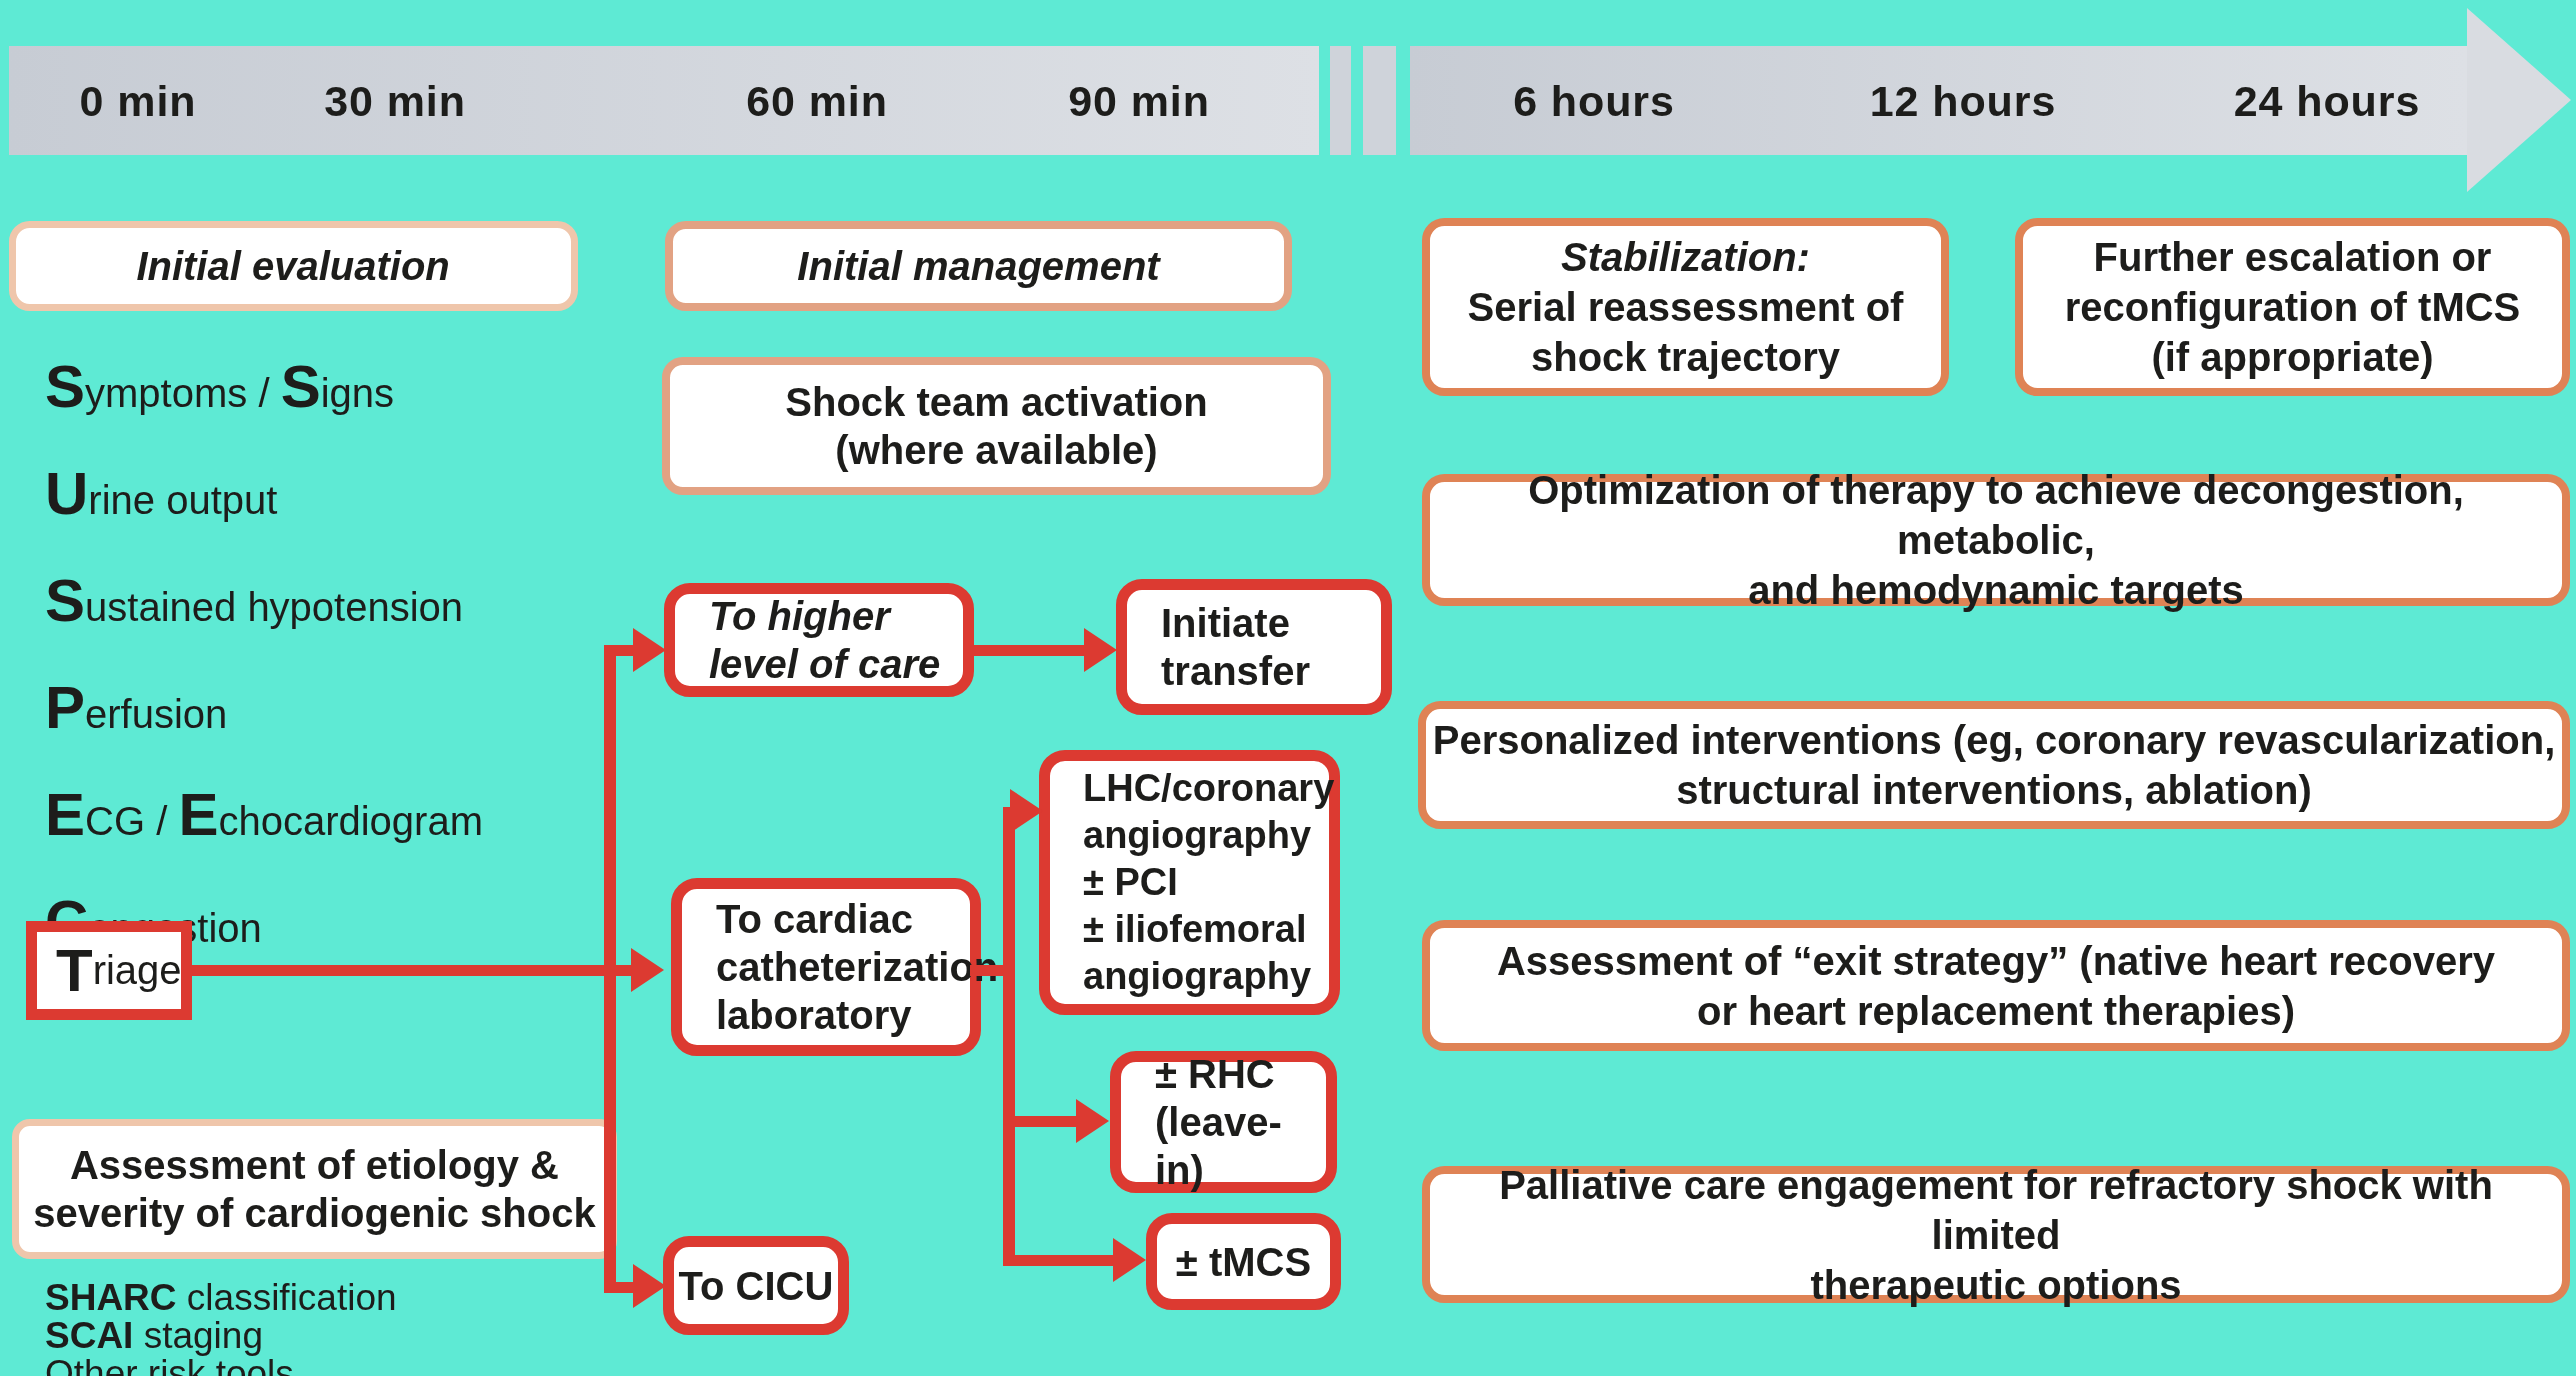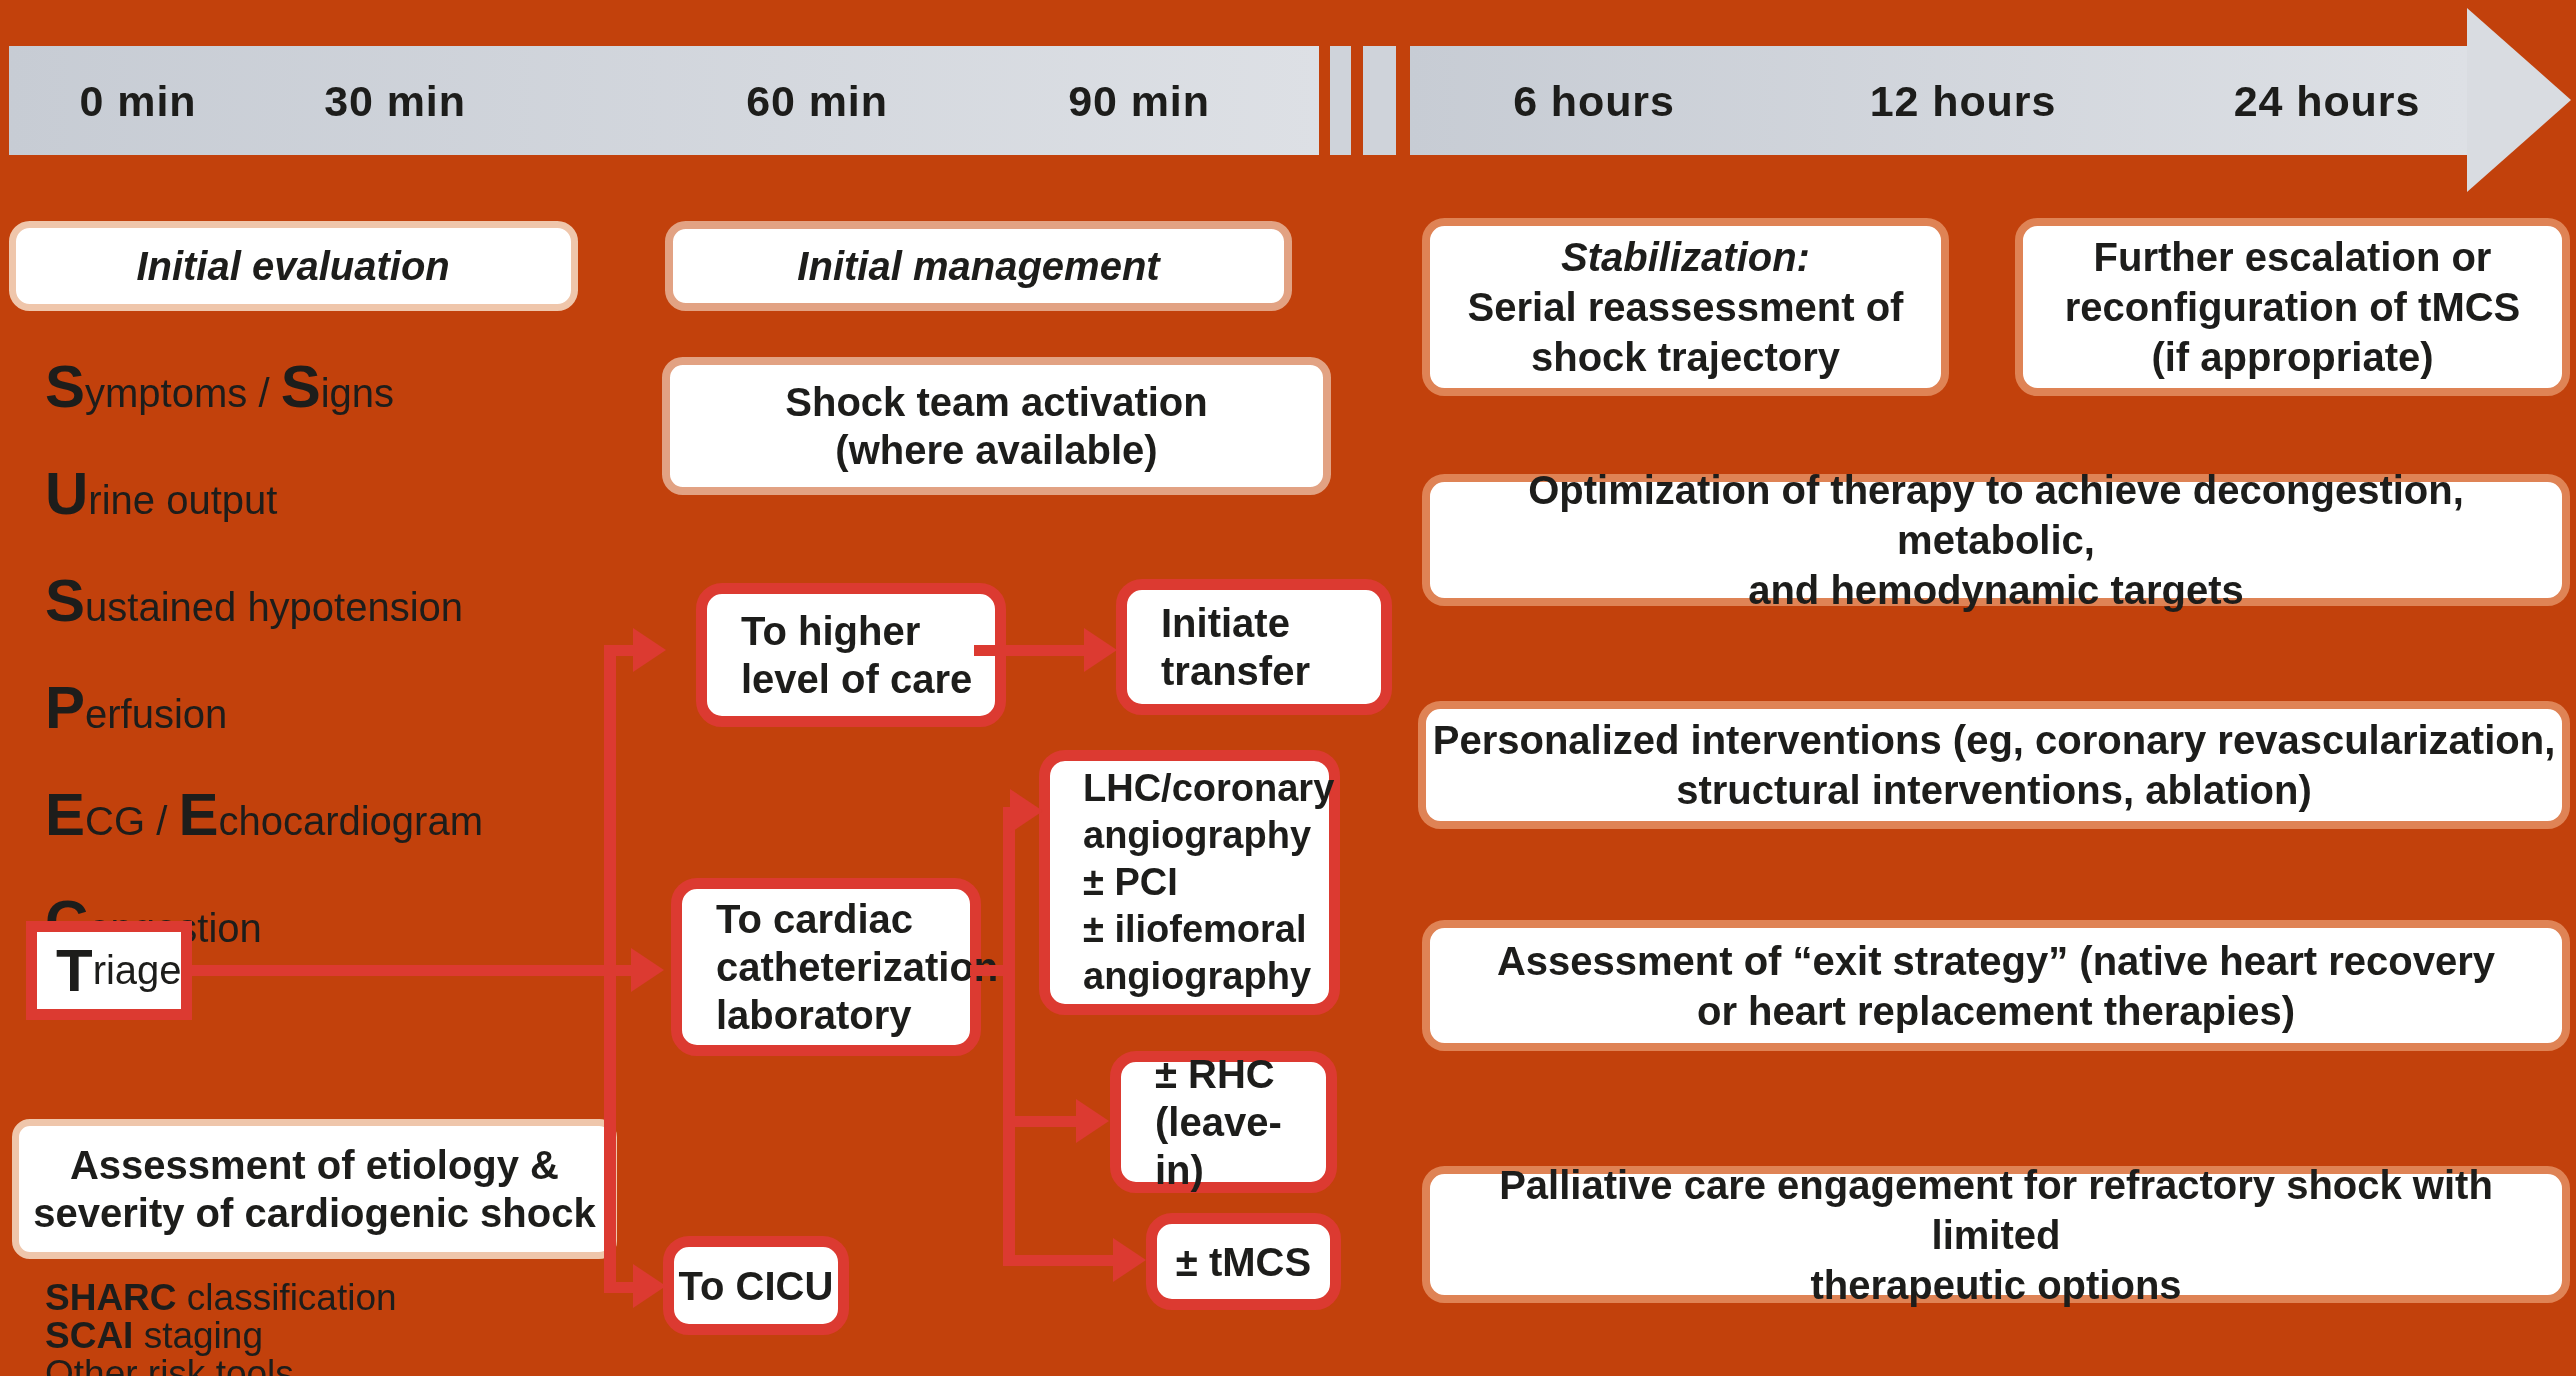--- a/index.html
+++ b/index.html
@@ -1,19 +1,19 @@
 <!DOCTYPE html>
 <html style="font-size:13.8px"><head>
 <meta charset="utf-8">
 <style>
   html,body{margin:0;padding:0;background:#ffffff;}
   #canvas{
     position:relative;
     width:2576px;height:1376px;
-    background:#c2410c;
+    background:#5eead4;
     overflow:hidden;
     font-family:"Liberation Sans","DejaVu Sans",sans-serif;
     color:#1d1d1b;
   }
   
   .tbar{position:absolute;top:46px;height:109px;background:linear-gradient(to right,#c7ccd4,#dde0e5);}
   .tlabel{position:absolute;top:77px;transform:translateX(-50%);font-size:43px;font-weight:bold;letter-spacing:0.9px;white-space:nowrap;}
   .thead{position:absolute;top:7.8px;left:2467px;width:0;height:0;
          border-top:92px solid transparent;border-bottom:92px solid transparent;
          border-left:104px solid #d9dce1;}
@@ -83,21 +83,21 @@
     <div><span class="seg-bold">SHARC</span><span> classification</span></div>
     <div><span class="seg-bold">SCAI</span><span> staging</span></div>
     <div><span>Other risk tools</span></div>
   </div>
 
   <div class="box peach-mid hdr" style="left:665px;top:221px;width:627px;height:90px;">Initial management</div>
 
   <div class="box peach-mid" style="left:662px;top:357px;width:669px;height:138px;">Shock team activation
 (where available)</div>
 
-  <div class="box red tl" style="left:696px;top:583px;width:310px;height:144px;">To higher
+  <div class="box red tl" style="left:664px;top:583px;width:310px;height:114px;font-style:italic;">To higher
 level of care</div>
 
   <div class="box red tl" style="left:1116px;top:579px;width:276px;height:136px;">Initiate
 transfer</div>
 
   <div class="box red tl" style="left:659px;top:878px;width:310px;height:178px;margin-left:12px;">To cardiac
 catheterization
 laboratory</div>
 
   <div class="box red tl" style="left:1039px;top:750px;width:301px;height:265px;font-size:38px;line-height:47px;padding-left:33px;">LHC/coronary

